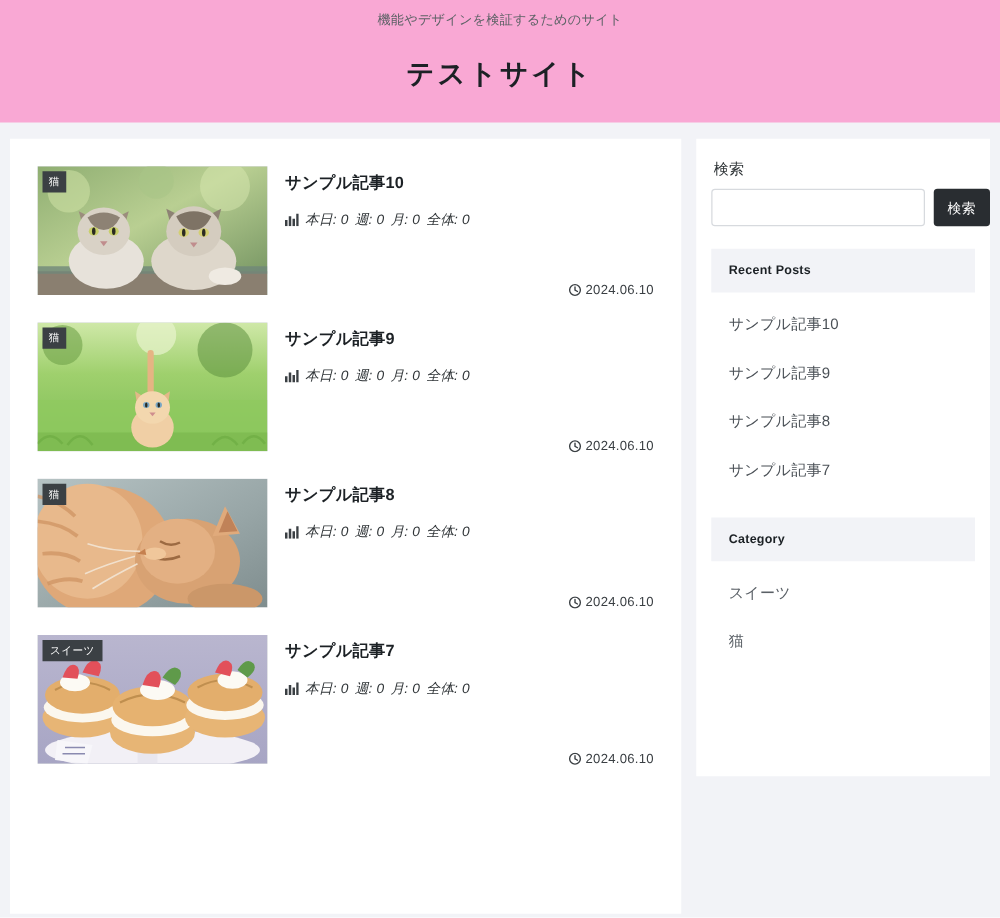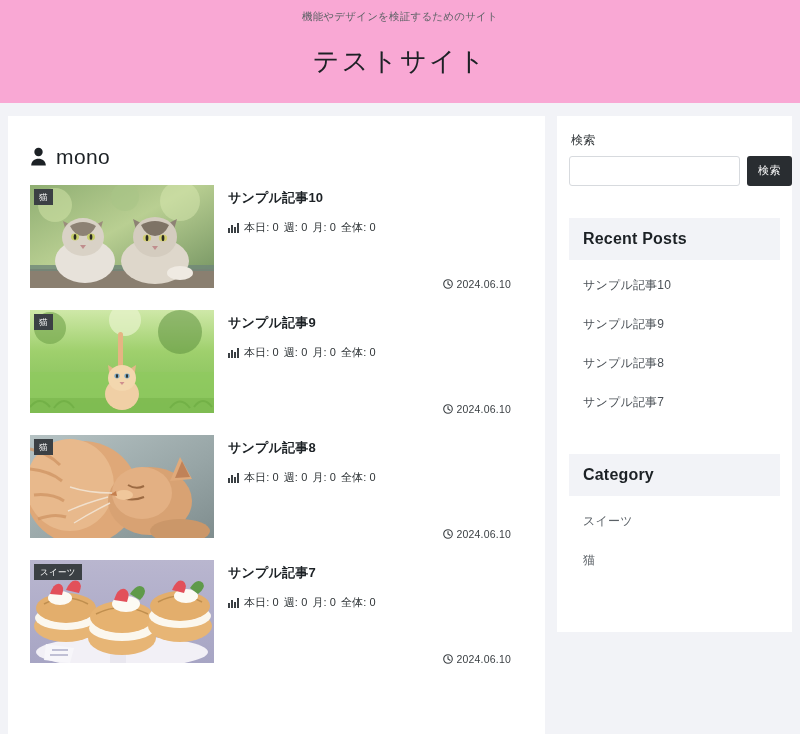--- a/index.html
+++ b/index.html
@@ -25,22 +25,22 @@
     text-align: center;
   }
   .site-tagline {
     font-size: 10.5px;
     color: #5d6266;
     letter-spacing: .2px;
     line-height: 1.4;
     margin: 0 0 22px;
   }
   .site-title {
-    font-size: 26px;
-    font-weight: 400;
+    font-size: 22px;
+    font-weight: 700;
     color: #1c2125;
     letter-spacing: 2.5px;
     margin: 0;
     line-height: 1.2;
   }
 
   
   .page-body {
     padding: 13px 8px 0 8px;
     display: flex;
@@ -132,38 +132,39 @@
     line-height: 1.3;
   }
   .post-stats {
     display: flex;
     align-items: center;
     gap: 5px;
     margin-top: 13px;
     font-size: 11px;
     color: #2f3437;
     letter-spacing: .1px;
+    font-style: italic;
   }
   .post-stats .stat { white-space: nowrap; }
   .chart-icon { display: inline-block; width: 11px; height: 11px; }
   .post-date {
     position: absolute;
-    right: 12px;
+    right: 0;
     bottom: -2px;
     font-size: 10.5px;
     color: #3a3f43;
     display: flex;
     align-items: center;
     gap: 3px;
     letter-spacing: .2px;
   }
   .clock-icon { display: inline-block; width: 10px; height: 10px; }
 
   
-  .widget { margin-bottom: 32px; }
+  .widget { margin-bottom: 18px; }
   .widget-label {
     font-size: 12px;
     color: #2f3437;
     margin: 2px 0 7px 2px;
     letter-spacing: .2px;
   }
   .search-row {
     display: flex;
     align-items: stretch;
     gap: 7px;
@@ -188,21 +189,21 @@
     border-radius: 3px;
     font-size: 11px;
     padding: 0 11px;
     font-family: inherit;
     cursor: pointer;
     letter-spacing: .4px;
   }
   .widget-head {
     background: #f2f3f7;
     padding: 12px 14px;
-    font-size: 16px;
+    font-size: 10px;
     font-weight: bold;
     color: #1c2125;
     letter-spacing: .2px;
   }
   .widget-list {
     list-style: none;
     margin: 0;
     padding: 6px 0 0 0;
   }
   .widget-list li { margin: 0; }
@@ -221,29 +222,20 @@
 
 <header class="site-header">
   <p class="site-tagline">機能やデザインを検証するためのサイト</p>
   <h1 class="site-title">テストサイト</h1>
 </header>
 
 <div class="page-body">
 
   <main class="main-column">
 
-    <div class="author-row">
-      <span class="author-icon">
-        <svg viewBox="0 0 17 19" width="17" height="19" aria-hidden="true">
-          <circle cx="8.5" cy="5" r="4.2" fill="#1c2125"></circle>
-          <path d="M1.2 18.5c0-4.2 3.3-6.8 7.3-6.8s7.3 2.6 7.3 6.8z" fill="#1c2125"></path>
-        </svg>
-      </span>
-      <span class="author-name">mono</span>
-    </div>
 
     <article class="post-item">
       <div class="post-thumb">
         <svg class="art" viewBox="0 0 184 103" preserveAspectRatio="none">
           <defs>
             <linearGradient id="g1bg" x1="0" y1="0" x2="1" y2="1">
               <stop offset="0%" stop-color="#8fae72"></stop>
                 <stop offset="45%" stop-color="#b9cf92"></stop>
               <stop offset="100%" stop-color="#6f8f5e"></stop>
             </linearGradient>

